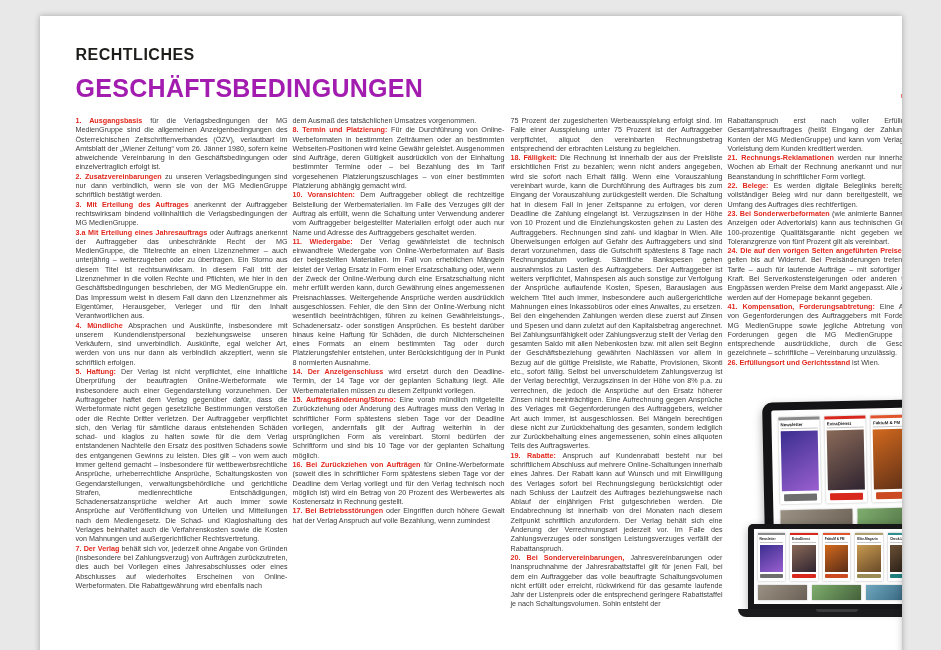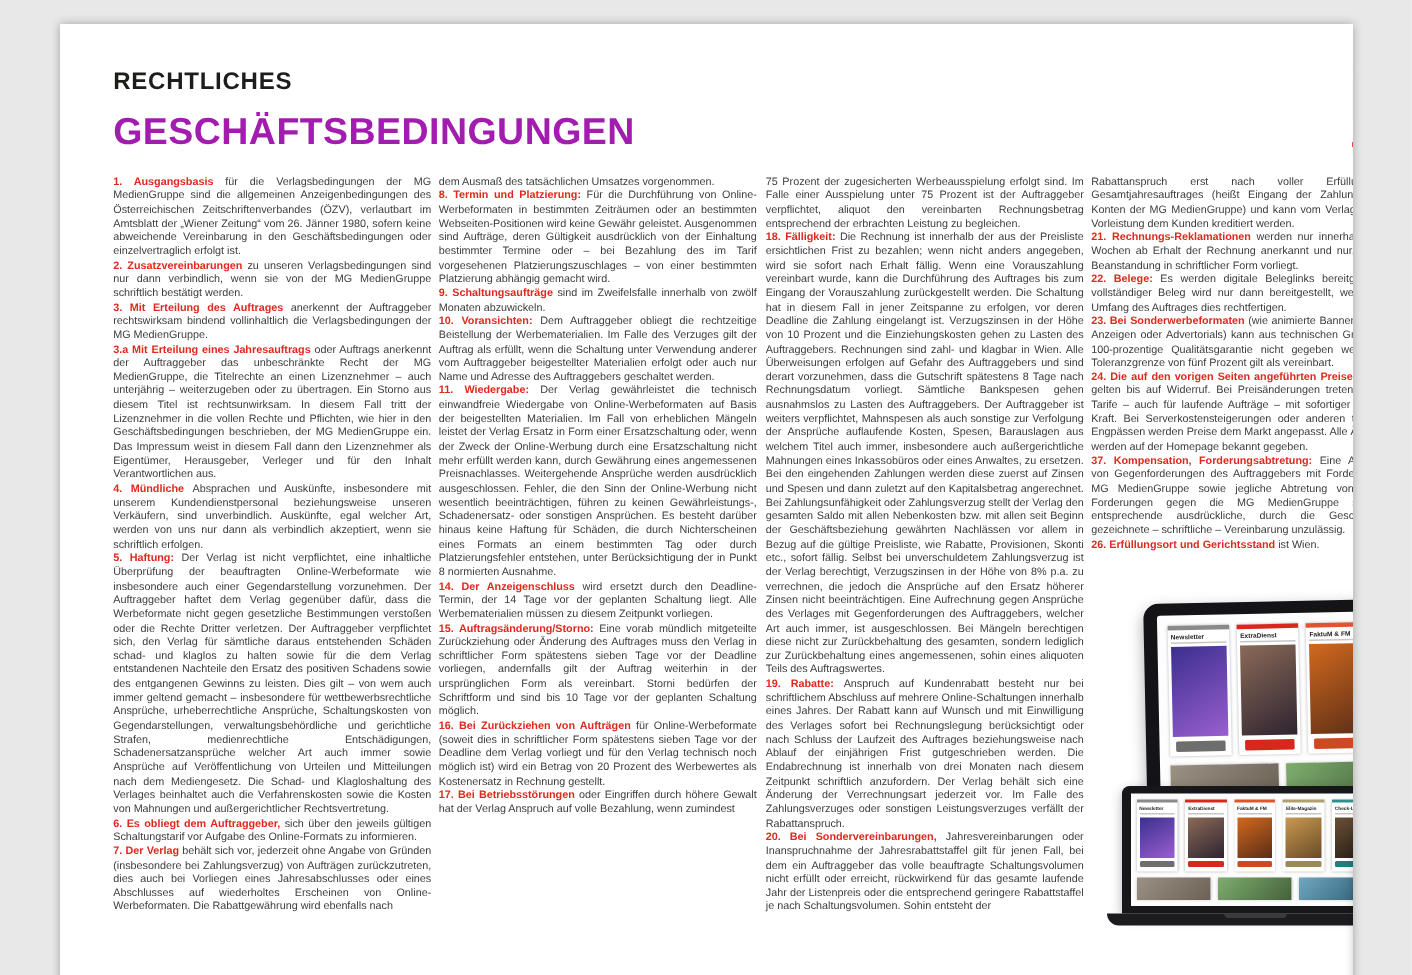--- a/index.html
+++ b/index.html
@@ -72,47 +72,45 @@
     <div class="word"><b>MG</b><span> MEDIENGRUPPE</span></div>
   </div>
 
   <div class="col" style="left:36px">
       <p><span class="lead">1. Ausgangsbasis </span>für die Verlagsbedingungen der MG MedienGruppe sind die allgemeinen Anzeigenbedingungen des Österreichischen Zeitschriftenverbandes (ÖZV), verlautbart im Amtsblatt der „Wiener Zeitung“ vom 26. Jänner 1980, sofern keine abweichende Vereinbarung in den Geschäftsbedingungen oder einzelvertraglich erfolgt ist.</p>
       <p><span class="lead">2. Zusatzvereinbarungen </span>zu unseren Verlagsbedingungen sind nur dann verbindlich, wenn sie von der MG MedienGruppe schriftlich bestätigt werden.</p>
       <p><span class="lead">3. Mit Erteilung des Auftrages </span>anerkennt der Auftraggeber rechtswirksam bindend vollinhaltlich die Verlagsbedingungen der MG MedienGruppe.</p>
       <p><span class="lead">3.a Mit Erteilung eines Jahresauftrags </span>oder Auftrags anerkennt der Auftraggeber das unbeschränkte Recht der MG MedienGruppe, die Titelrechte an einen Lizenznehmer – auch unterjährig – weiterzugeben oder zu übertragen. Ein Storno aus diesem Titel ist rechtsunwirksam. In diesem Fall tritt der Lizenznehmer in die vollen Rechte und Pflichten, wie hier in den Geschäftsbedingungen beschrieben, der MG MedienGruppe ein. Das Impressum weist in diesem Fall dann den Lizenznehmer als Eigentümer, Herausgeber, Verleger und für den Inhalt Verantwortlichen aus.</p>
       <p><span class="lead">4. Mündliche </span>Absprachen und Auskünfte, insbesondere mit unserem Kundendienstpersonal beziehungsweise unseren Verkäufern, sind unverbindlich. Auskünfte, egal welcher Art, werden von uns nur dann als verbindlich akzeptiert, wenn sie schriftlich erfolgen.</p>
       <p><span class="lead">5. Haftung: </span>Der Verlag ist nicht verpflichtet, eine inhaltliche Überprüfung der beauftragten Online-Werbeformate wie insbesondere auch einer Gegendarstellung vorzunehmen. Der Auftraggeber haftet dem Verlag gegenüber dafür, dass die Werbeformate nicht gegen gesetzliche Bestimmungen verstoßen oder die Rechte Dritter verletzen. Der Auftraggeber verpflichtet sich, den Verlag für sämtliche daraus entstehenden Schäden schad- und klaglos zu halten sowie für die dem Verlag entstandenen Nachteile den Ersatz des positiven Schadens sowie des entgangenen Gewinns zu leisten. Dies gilt – von wem auch immer geltend gemacht – insbesondere für wettbewerbsrechtliche Ansprüche, urheberrechtliche Ansprüche, Schaltungskosten von Gegendarstellungen, verwaltungsbehördliche und gerichtliche Strafen, medienrechtliche Entschädigungen, Schadenersatzansprüche welcher Art auch immer sowie Ansprüche auf Veröffentlichung von Urteilen und Mitteilungen nach dem Mediengesetz. Die Schad- und Klagloshaltung des Verlages beinhaltet auch die Verfahrenskosten sowie die Kosten von Mahnungen und außergerichtlicher Rechtsvertretung.</p>
-      <p><span class="lead">6. Es obliegt dem Auftraggeber, </span>sich über den jeweils gültigen Schaltungstarif vor Aufgabe des Online-Formats zu informieren.</p>
       <p><span class="lead">7. Der Verlag </span>behält sich vor, jederzeit ohne Angabe von Gründen (insbesondere bei Zahlungsverzug) von Aufträgen zurückzutreten, dies auch bei Vorliegen eines Jahresabschlusses oder eines Abschlusses auf wiederholtes Erscheinen von Online-Werbeformaten. Die Rabattgewährung wird ebenfalls nach</p>
     </div>
   <div class="col" style="left:253px">
       <p>dem Ausmaß des tatsächlichen Umsatzes vorgenommen.</p>
       <p><span class="lead">8. Termin und Platzierung: </span>Für die Durchführung von Online-Werbeformaten in bestimmten Zeiträumen oder an bestimmten Webseiten-Positionen wird keine Gewähr geleistet. Ausgenommen sind Aufträge, deren Gültigkeit ausdrücklich von der Einhaltung bestimmter Termine oder – bei Bezahlung des im Tarif vorgesehenen Platzierungszuschlages – von einer bestimmten Platzierung abhängig gemacht wird.</p>
-      <p><span class="lead">9. Schaltungsaufträge </span>sind im Zweifelsfalle innerhalb von zwölf Monaten abzuwickeln.</p>
       <p><span class="lead">10. Voransichten: </span>Dem Auftraggeber obliegt die rechtzeitige Beistellung der Werbematerialien. Im Falle des Verzuges gilt der Auftrag als erfüllt, wenn die Schaltung unter Verwendung anderer vom Auftraggeber beigestellter Materialien erfolgt oder auch nur Name und Adresse des Auftraggebers geschaltet werden.</p>
       <p><span class="lead">11. Wiedergabe: </span>Der Verlag gewährleistet die technisch einwandfreie Wiedergabe von Online-Werbeformaten auf Basis der beigestellten Materialien. Im Fall von erheblichen Mängeln leistet der Verlag Ersatz in Form einer Ersatzschaltung oder, wenn der Zweck der Online-Werbung durch eine Ersatzschaltung nicht mehr erfüllt werden kann, durch Gewährung eines angemessenen Preisnachlasses. Weitergehende Ansprüche werden ausdrücklich ausgeschlossen. Fehler, die den Sinn der Online-Werbung nicht wesentlich beeinträchtigen, führen zu keinen Gewährleistungs-, Schadenersatz- oder sonstigen Ansprüchen. Es besteht darüber hinaus keine Haftung für Schäden, die durch Nichterscheinen eines Formats an einem bestimmten Tag oder durch Platzierungsfehler entstehen, unter Berücksichtigung der in Punkt 8 normierten Ausnahme.</p>
       <p><span class="lead">14. Der Anzeigenschluss </span>wird ersetzt durch den Deadline-Termin, der 14 Tage vor der geplanten Schaltung liegt. Alle Werbematerialien müssen zu diesem Zeitpunkt vorliegen.</p>
       <p><span class="lead">15. Auftragsänderung/Storno: </span>Eine vorab mündlich mitgeteilte Zurückziehung oder Änderung des Auftrages muss den Verlag in schriftlicher Form spätestens sieben Tage vor der Deadline vorliegen, andernfalls gilt der Auftrag weiterhin in der ursprünglichen Form als vereinbart. Storni bedürfen der Schriftform und sind bis 10 Tage vor der geplanten Schaltung möglich.</p>
       <p><span class="lead">16. Bei Zurückziehen von Aufträgen </span>für Online-Werbeformate (soweit dies in schriftlicher Form spätestens sieben Tage vor der Deadline dem Verlag vorliegt und für den Verlag technisch noch möglich ist) wird ein Betrag von 20 Prozent des Werbewertes als Kostenersatz in Rechnung gestellt.</p>
       <p><span class="lead">17. Bei Betriebsstörungen </span>oder Eingriffen durch höhere Gewalt hat der Verlag Anspruch auf volle Bezahlung, wenn zumindest</p>
     </div>
   <div class="col" style="left:471px">
       <p>75 Prozent der zugesicherten Werbeausspielung erfolgt sind. Im Falle einer Ausspielung unter 75 Prozent ist der Auftraggeber verpflichtet, aliquot den vereinbarten Rechnungsbetrag entsprechend der erbrachten Leistung zu begleichen.</p>
       <p><span class="lead">18. Fälligkeit: </span>Die Rechnung ist innerhalb der aus der Preisliste ersichtlichen Frist zu bezahlen; wenn nicht anders angegeben, wird sie sofort nach Erhalt fällig. Wenn eine Vorauszahlung vereinbart wurde, kann die Durchführung des Auftrages bis zum Eingang der Vorauszahlung zurückgestellt werden. Die Schaltung hat in diesem Fall in jener Zeitspanne zu erfolgen, vor deren Deadline die Zahlung eingelangt ist. Verzugszinsen in der Höhe von 10 Prozent und die Einziehungskosten gehen zu Lasten des Auftraggebers. Rechnungen sind zahl- und klagbar in Wien. Alle Überweisungen erfolgen auf Gefahr des Auftraggebers und sind derart vorzunehmen, dass die Gutschrift spätestens 8 Tage nach Rechnungsdatum vorliegt. Sämtliche Bankspesen gehen ausnahmslos zu Lasten des Auftraggebers. Der Auftraggeber ist weiters verpflichtet, Mahnspesen als auch sonstige zur Verfolgung der Ansprüche auflaufende Kosten, Spesen, Barauslagen aus welchem Titel auch immer, insbesondere auch außergerichtliche Mahnungen eines Inkassobüros oder eines Anwaltes, zu ersetzen. Bei den eingehenden Zahlungen werden diese zuerst auf Zinsen und Spesen und dann zuletzt auf den Kapitalsbetrag angerechnet. Bei Zahlungsunfähigkeit oder Zahlungsverzug stellt der Verlag den gesamten Saldo mit allen Nebenkosten bzw. mit allen seit Beginn der Geschäftsbeziehung gewährten Nachlässen vor allem in Bezug auf die gültige Preisliste, wie Rabatte, Provisionen, Skonti etc., sofort fällig. Selbst bei unverschuldetem Zahlungsverzug ist der Verlag berechtigt, Verzugszinsen in der Höhe von 8% p.a. zu verrechnen, die jedoch die Ansprüche auf den Ersatz höherer Zinsen nicht beeinträchtigen. Eine Aufrechnung gegen Ansprüche des Verlages mit Gegenforderungen des Auftraggebers, welcher Art auch immer, ist ausgeschlossen. Bei Mängeln berechtigen diese nicht zur Zurückbehaltung des gesamten, sondern lediglich zur Zurückbehaltung eines angemessenen, sohin eines aliquoten Teils des Auftragswertes.</p>
       <p><span class="lead">19. Rabatte: </span>Anspruch auf Kundenrabatt besteht nur bei schriftlichem Abschluss auf mehrere Online-Schaltungen innerhalb eines Jahres. Der Rabatt kann auf Wunsch und mit Einwilligung des Verlages sofort bei Rechnungslegung berücksichtigt oder nach Schluss der Laufzeit des Auftrages beziehungsweise nach Ablauf der einjährigen Frist gutgeschrieben werden. Die Endabrechnung ist innerhalb von drei Monaten nach diesem Zeitpunkt schriftlich anzufordern. Der Verlag behält sich eine Änderung der Verrechnungsart jederzeit vor. Im Falle des Zahlungsverzuges oder sonstigen Leistungsverzuges verfällt der Rabattanspruch.</p>
       <p><span class="lead">20. Bei Sondervereinbarungen, </span>Jahresvereinbarungen oder Inanspruchnahme der Jahresrabattstaffel gilt für jenen Fall, bei dem ein Auftraggeber das volle beauftragte Schaltungsvolumen nicht erfüllt oder erreicht, rückwirkend für das gesamte laufende Jahr der Listenpreis oder die entsprechend geringere Rabattstaffel je nach Schaltungsvolumen. Sohin entsteht der</p>
     </div>
   <div class="col" style="left:688px">
       <p>Rabattanspruch erst nach voller Erfüllung des Gesamtjahresauftrages (heißt Eingang der Zahlung auf den Konten der MG MedienGruppe) und kann vom Verlag freilich als Vorleistung dem Kunden kreditiert werden.</p>
       <p><span class="lead">21. Rechnungs-Reklamationen </span>werden nur innerhalb von vier Wochen ab Erhalt der Rechnung anerkannt und nur, sofern die Beanstandung in schriftlicher Form vorliegt.</p>
       <p><span class="lead">22. Belege: </span>Es werden digitale Beleglinks bereitgestellt. Ein vollständiger Beleg wird nur dann bereitgestellt, wenn Art und Umfang des Auftrages dies rechtfertigen.</p>
       <p><span class="lead">23. Bei Sonderwerbeformaten </span>(wie animierte Banner, interaktive Anzeigen oder Advertorials) kann aus technischen Gründen eine 100-prozentige Qualitätsgarantie nicht gegeben werden. Eine Toleranzgrenze von fünf Prozent gilt als vereinbart.</p>
       <p><span class="lead">24. Die auf den vorigen Seiten angeführten Preise und Tarife </span>gelten bis auf Widerruf. Bei Preisänderungen treten die neuen Tarife – auch für laufende Aufträge – mit sofortiger Wirkung in Kraft. Bei Serverkostensteigerungen oder anderen technischen Engpässen werden Preise dem Markt angepasst. Alle Änderungen werden auf der Homepage bekannt gegeben.</p>
-      <p><span class="lead">37. Kompensation, Forderungsabtretung: </span>Eine Aufrechnung von Gegenforderungen des Auftraggebers mit Forderungen der MG MedienGruppe sowie jegliche Abtretung von jedweden Forderungen gegen die MG MedienGruppe sind ohne entsprechende ausdrückliche, durch die Geschäftsleitung gezeichnete – schriftliche – Vereinbarung unzulässig.</p>
+      <p><span class="lead">41. Kompensation, Forderungsabtretung: </span>Eine Aufrechnung von Gegenforderungen des Auftraggebers mit Forderungen der MG MedienGruppe sowie jegliche Abtretung von jedweden Forderungen gegen die MG MedienGruppe sind ohne entsprechende ausdrückliche, durch die Geschäftsleitung gezeichnete – schriftliche – Vereinbarung unzulässig.</p>
       <p><span class="lead">26. Erfüllungsort und Gerichtsstand </span>ist Wien.</p>
     </div>
 
   <div class="tablet">
     <div class="tablet-screen">
       <div class="cards-row">
           <div class="mcard">
             <div class="bar" style="background: rgb(138, 138, 138);"></div>
             <div class="t">Newsletter</div>
             <div class="sub"></div>

